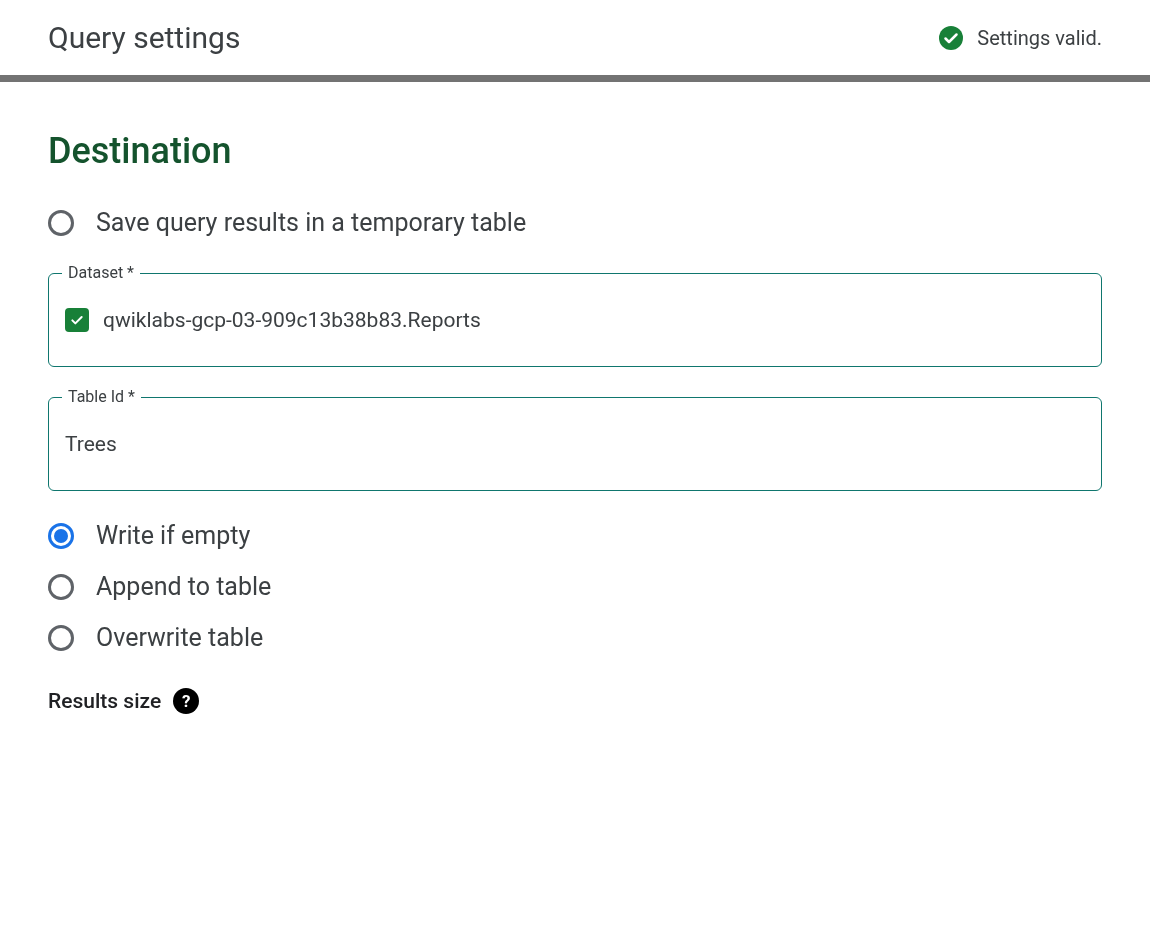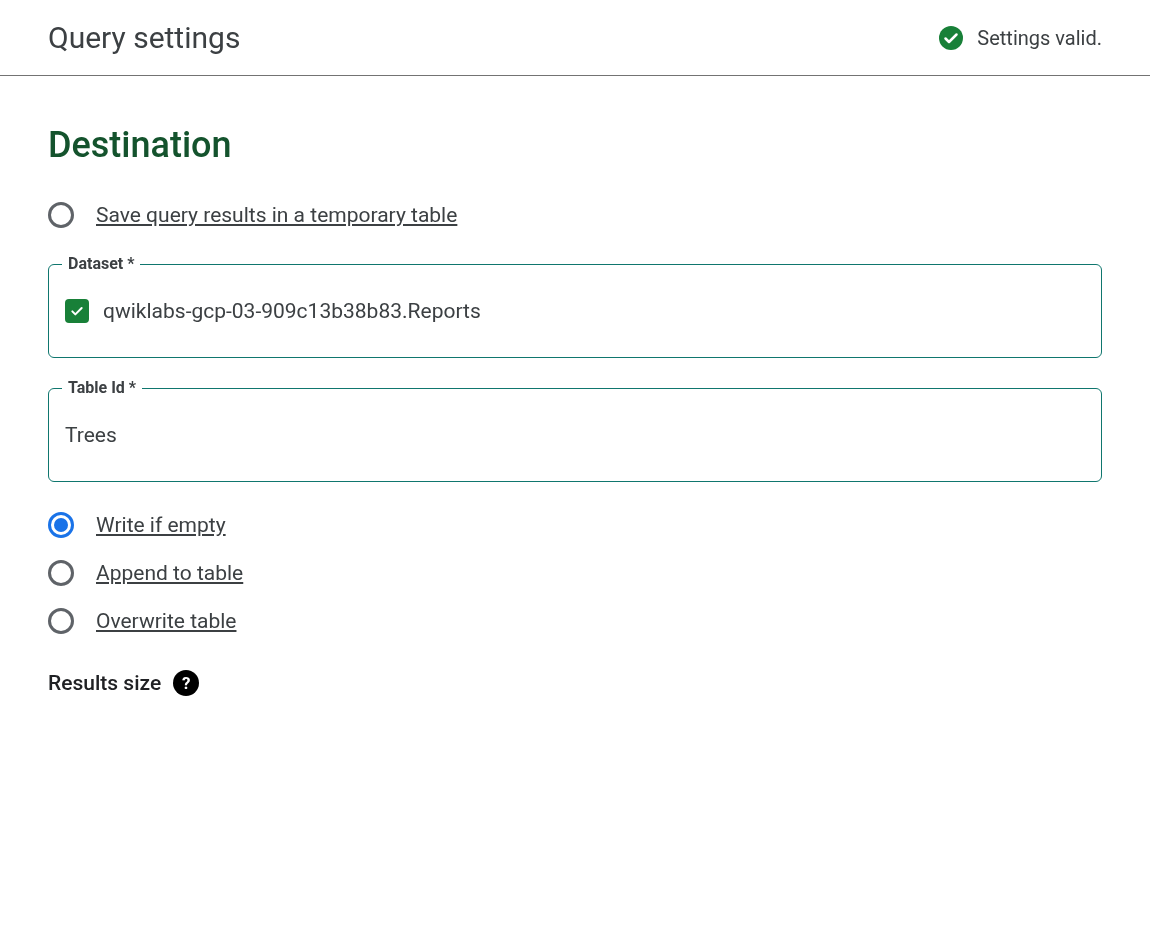--- a/index.html
+++ b/index.html
@@ -13,21 +13,21 @@
       color: #202124;
       width: 1150px;
       height: 950px;
       overflow: hidden;
     }
     .header {
       display: flex;
       justify-content: space-between;
       align-items: center;
       padding: 20px 48px 20px 48px;
-      border-bottom: 1px solid #737373;
+      border-bottom: 7px solid #737373;
     }
     .header-title {
       font-size: 30px;
       font-weight: 400;
       color: #3c4043;
     }
     .status {
       display: flex;
       align-items: center;
       gap: 14px;
@@ -96,37 +96,36 @@
       justify-content: center;
     }
     .radio-selected::after {
       content: "";
       width: 14px;
       height: 14px;
       background: #1a73e8;
       border-radius: 50%;
     }
     .radio-label {
-      font-size: 21px;
-      color: #3c4043;
-      text-decoration: underline;
+      font-size: 25px;
+      color: #3c4043;
     }
     .field-container {
       position: relative;
       margin-bottom: 30px;
     }
     .field-label {
       position: absolute;
       top: -10px;
       left: 14px;
       background: #fff;
       padding: 0 6px;
       font-size: 16px;
       color: #3c4043;
-      font-weight: 700;
+      font-weight: 400;
     }
     .field-box {
       border: 1px solid #0f766e;
       border-radius: 6px;
       padding: 34px 16px;
       display: flex;
       align-items: center;
       gap: 14px;
     }
     .field-check {

